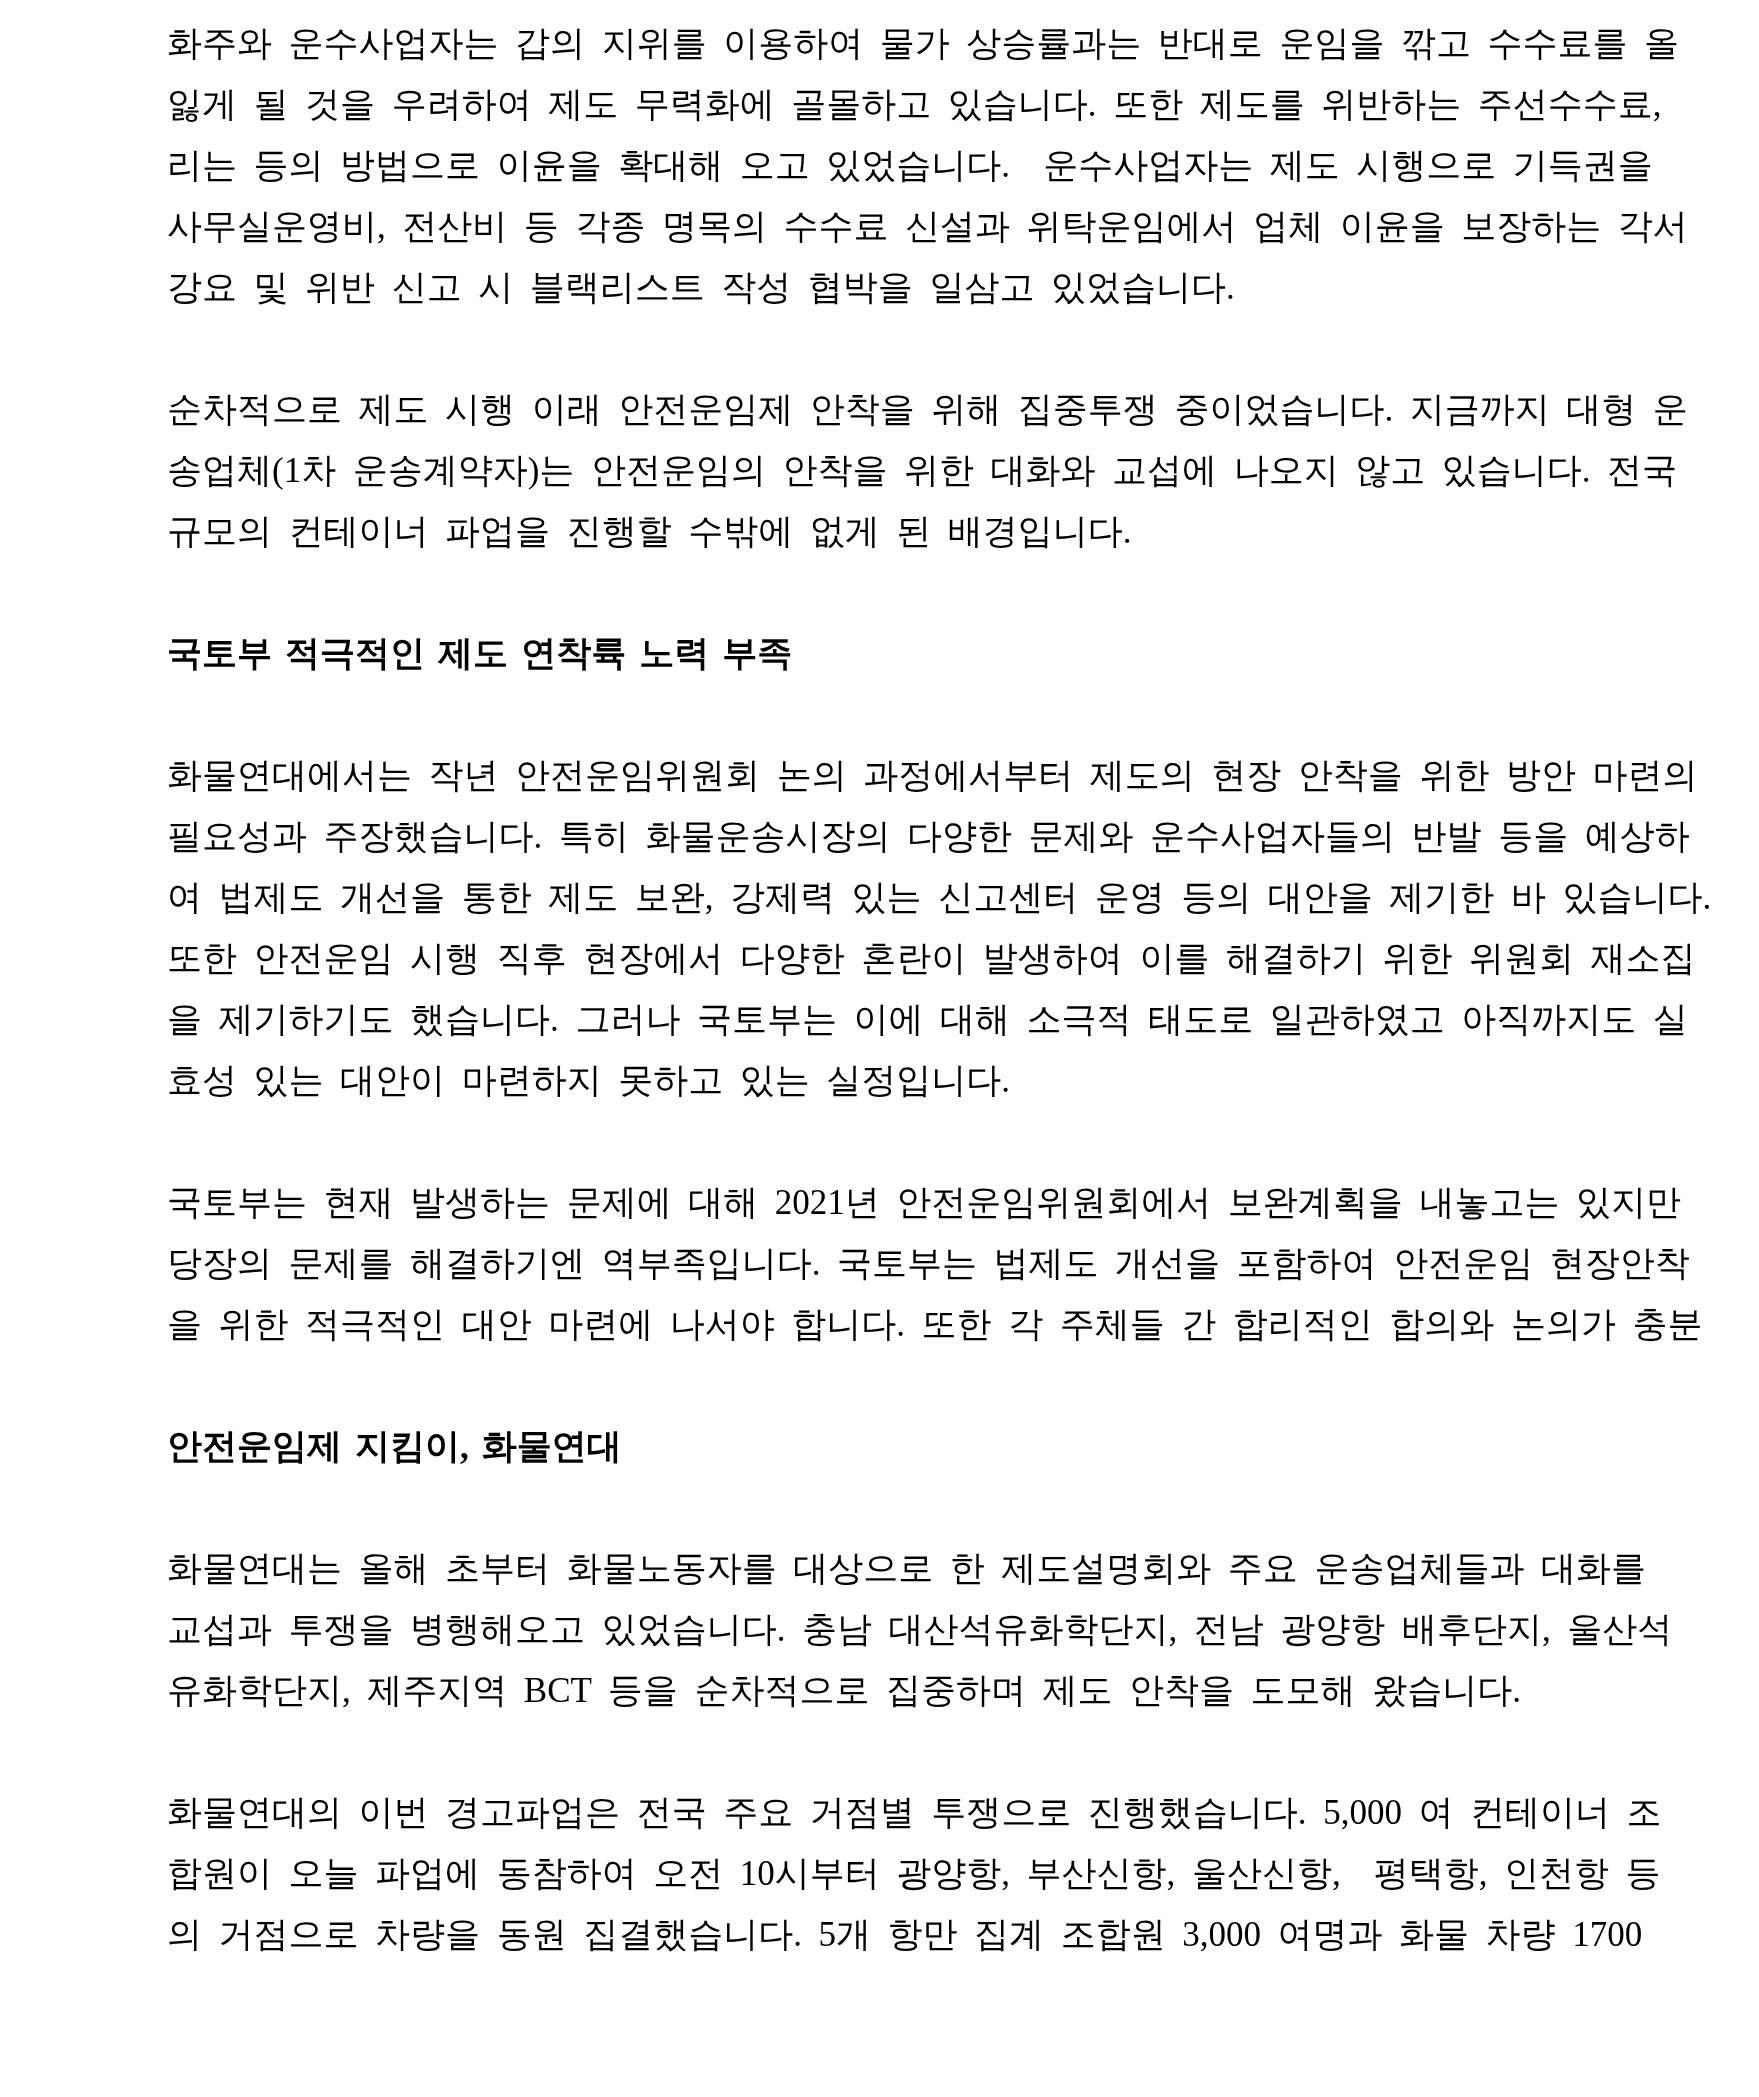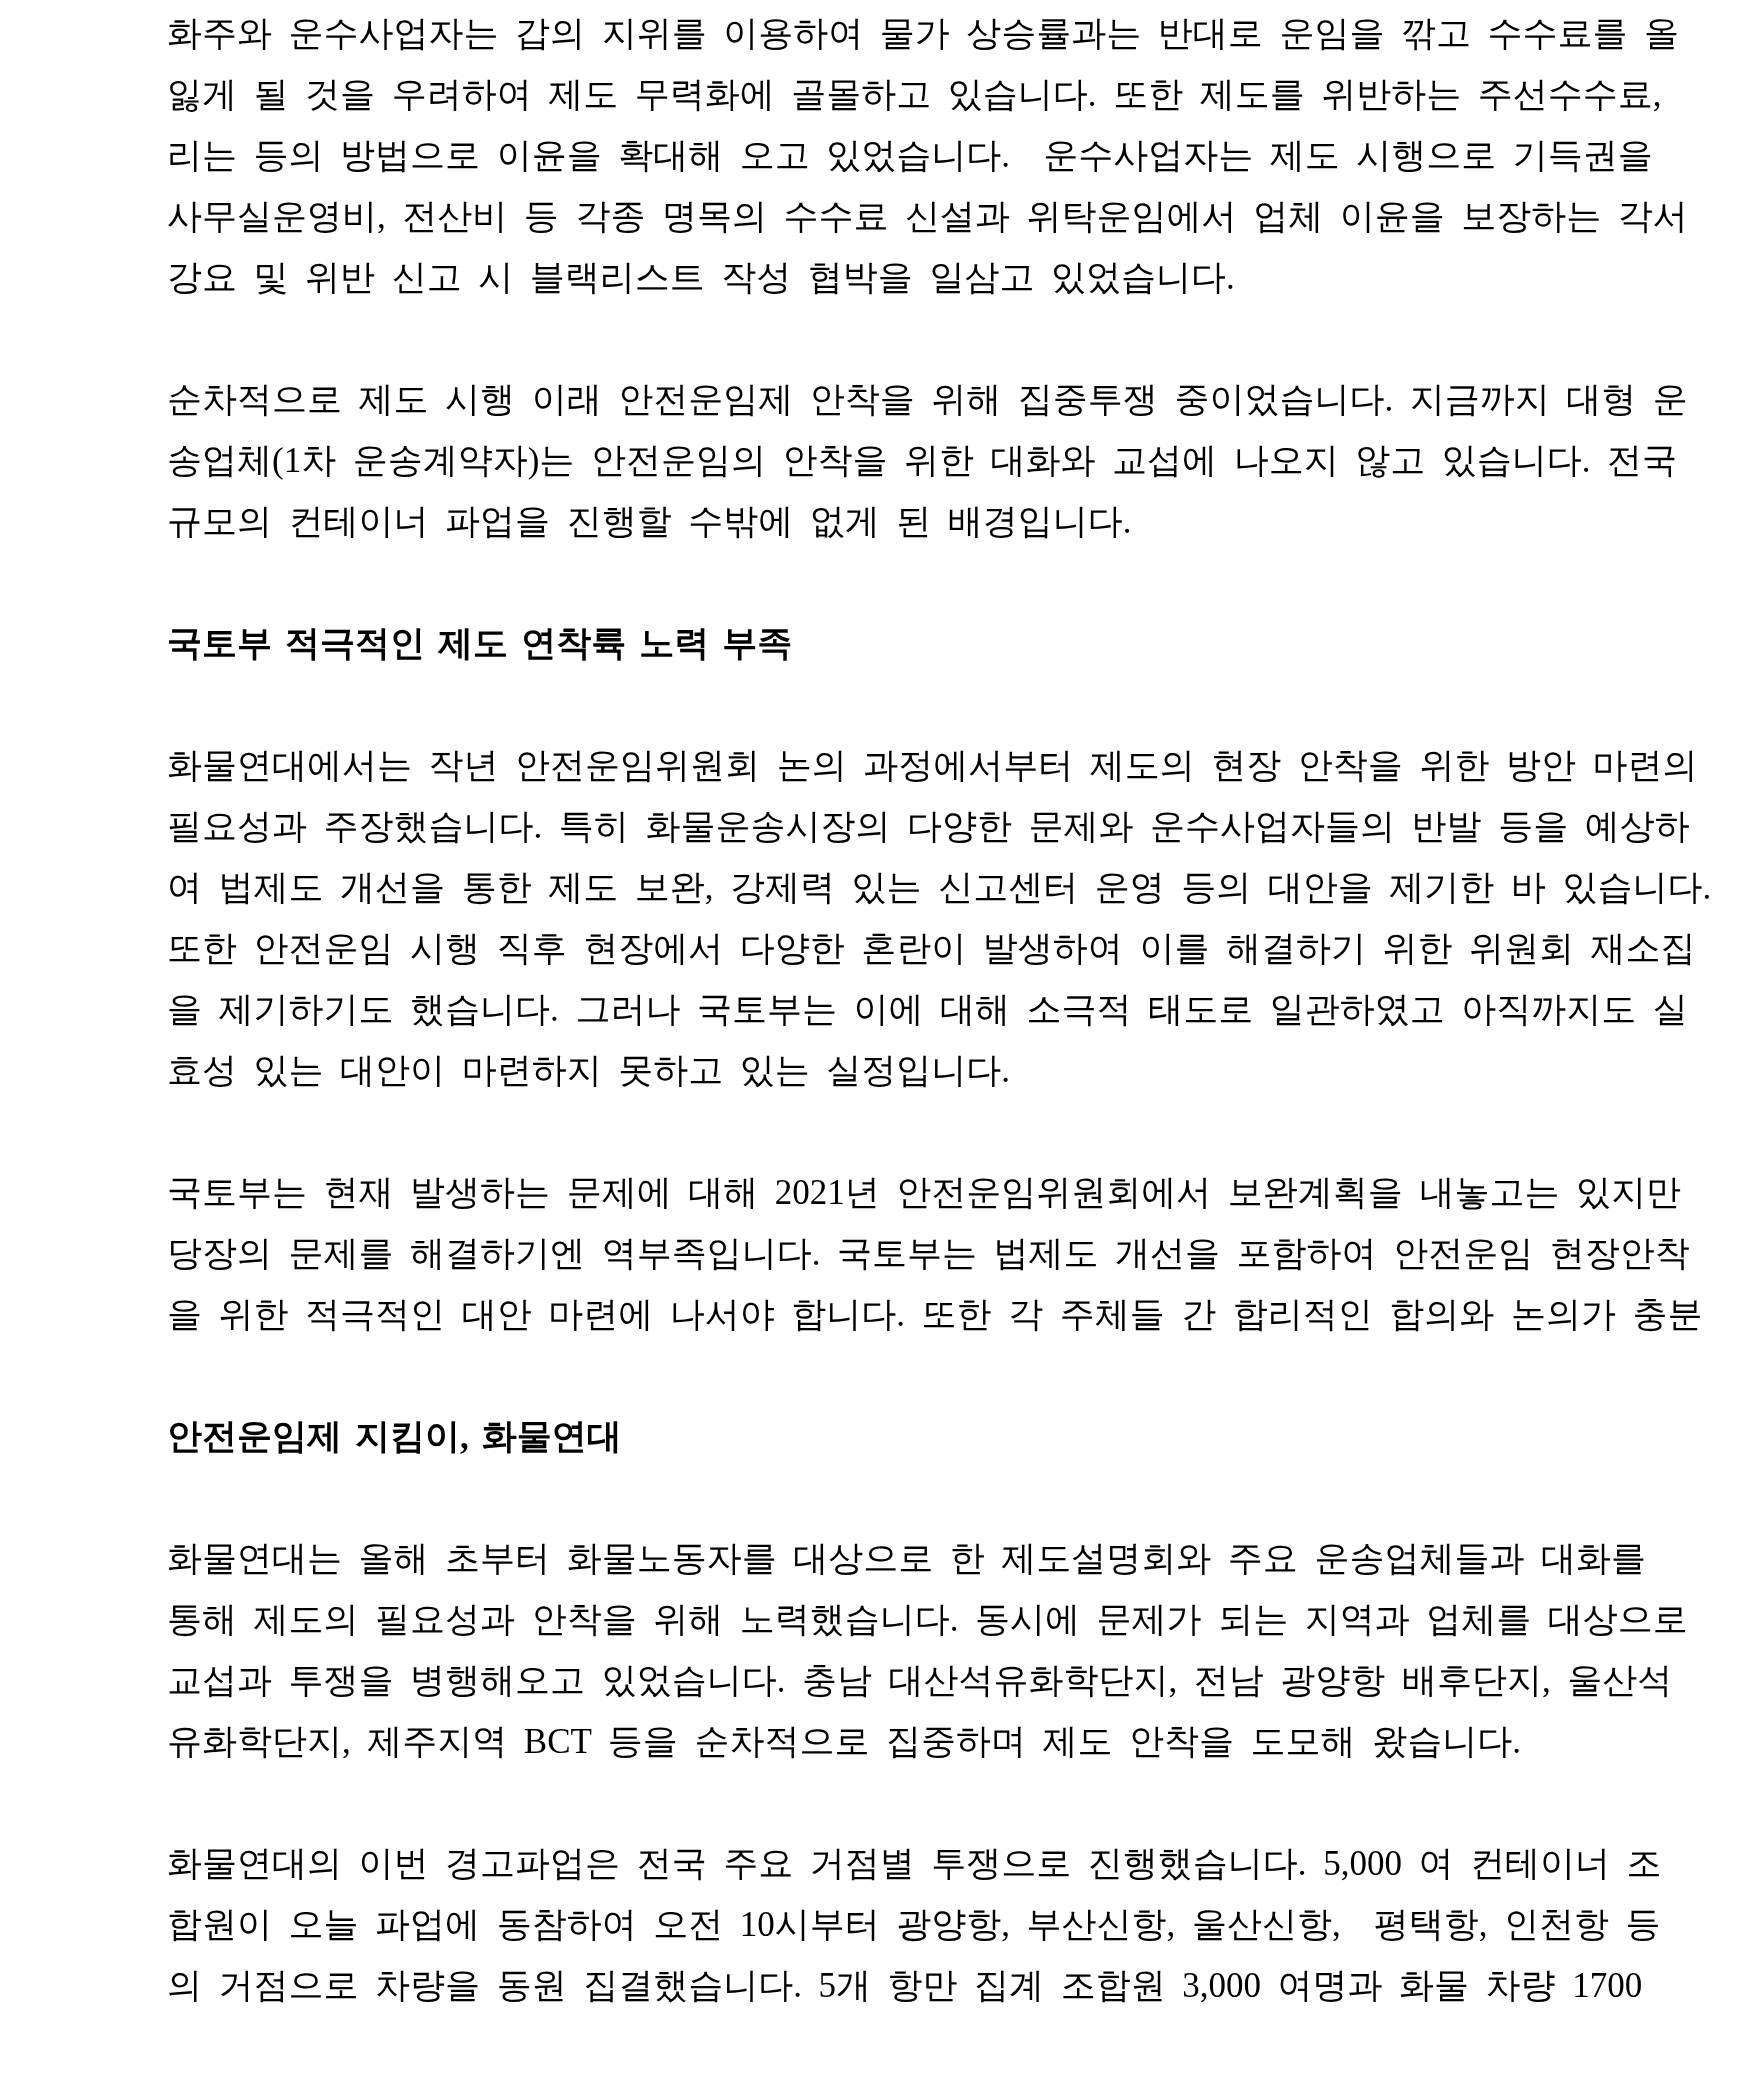--- a/index.html
+++ b/index.html
@@ -9,21 +9,21 @@
   }
   body {
     width: 1760px;
     height: 2097px;
     overflow: hidden;
   }
   #doc {
     box-sizing: border-box;
     width: 1760px;
     height: 1624px;
-    padding: 3px 87px 0 167px;
+    padding: 13px 87px 0 167px;
     font-family: "Liberation Serif", "DejaVu Serif", serif;
     font-size: 35px;
     line-height: 61px;
     color: #000000;
   }
   .block {
     margin: 0 0 61px 0;
   }
   .block:last-child {
     margin-bottom: 0;
@@ -68,21 +68,20 @@
       <div class="block paragraph">
         <div class="line">국토부는 현재 발생하는 문제에 대해 2021년 안전운임위원회에서 보완계획을 내놓고는 있지만</div>
         <div class="line">당장의 문제를 해결하기엔 역부족입니다. 국토부는 법제도 개선을 포함하여 안전운임 현장안착</div>
         <div class="line">을 위한 적극적인 대안 마련에 나서야 합니다. 또한 각 주체들 간 합리적인 합의와 논의가 충분</div>
       </div>
       <div class="block heading">
         <div class="line">안전운임제 지킴이, 화물연대</div>
       </div>
       <div class="block paragraph">
         <div class="line">화물연대는 올해 초부터 화물노동자를 대상으로 한 제도설명회와 주요 운송업체들과 대화를</div>
-        <div class="line">통해 제도의 필요성과 안착을 위해 노력했습니다. 동시에 문제가 되는 지역과 업체를 대상으로</div>
         <div class="line">교섭과 투쟁을 병행해오고 있었습니다. 충남 대산석유화학단지, 전남 광양항 배후단지, 울산석</div>
         <div class="line">유화학단지, 제주지역 BCT 등을 순차적으로 집중하며 제도 안착을 도모해 왔습니다.</div>
       </div>
       <div class="block paragraph">
         <div class="line">화물연대의 이번 경고파업은 전국 주요 거점별 투쟁으로 진행했습니다. 5,000 여 컨테이너 조</div>
         <div class="line">합원이 오늘 파업에 동참하여 오전 10시부터 광양항, 부산신항, 울산신항,  평택항, 인천항 등</div>
         <div class="line">의 거점으로 차량을 동원 집결했습니다. 5개 항만 집계 조합원 3,000 여명과 화물 차량 1700</div>
       </div>
     </article>
 </main>

